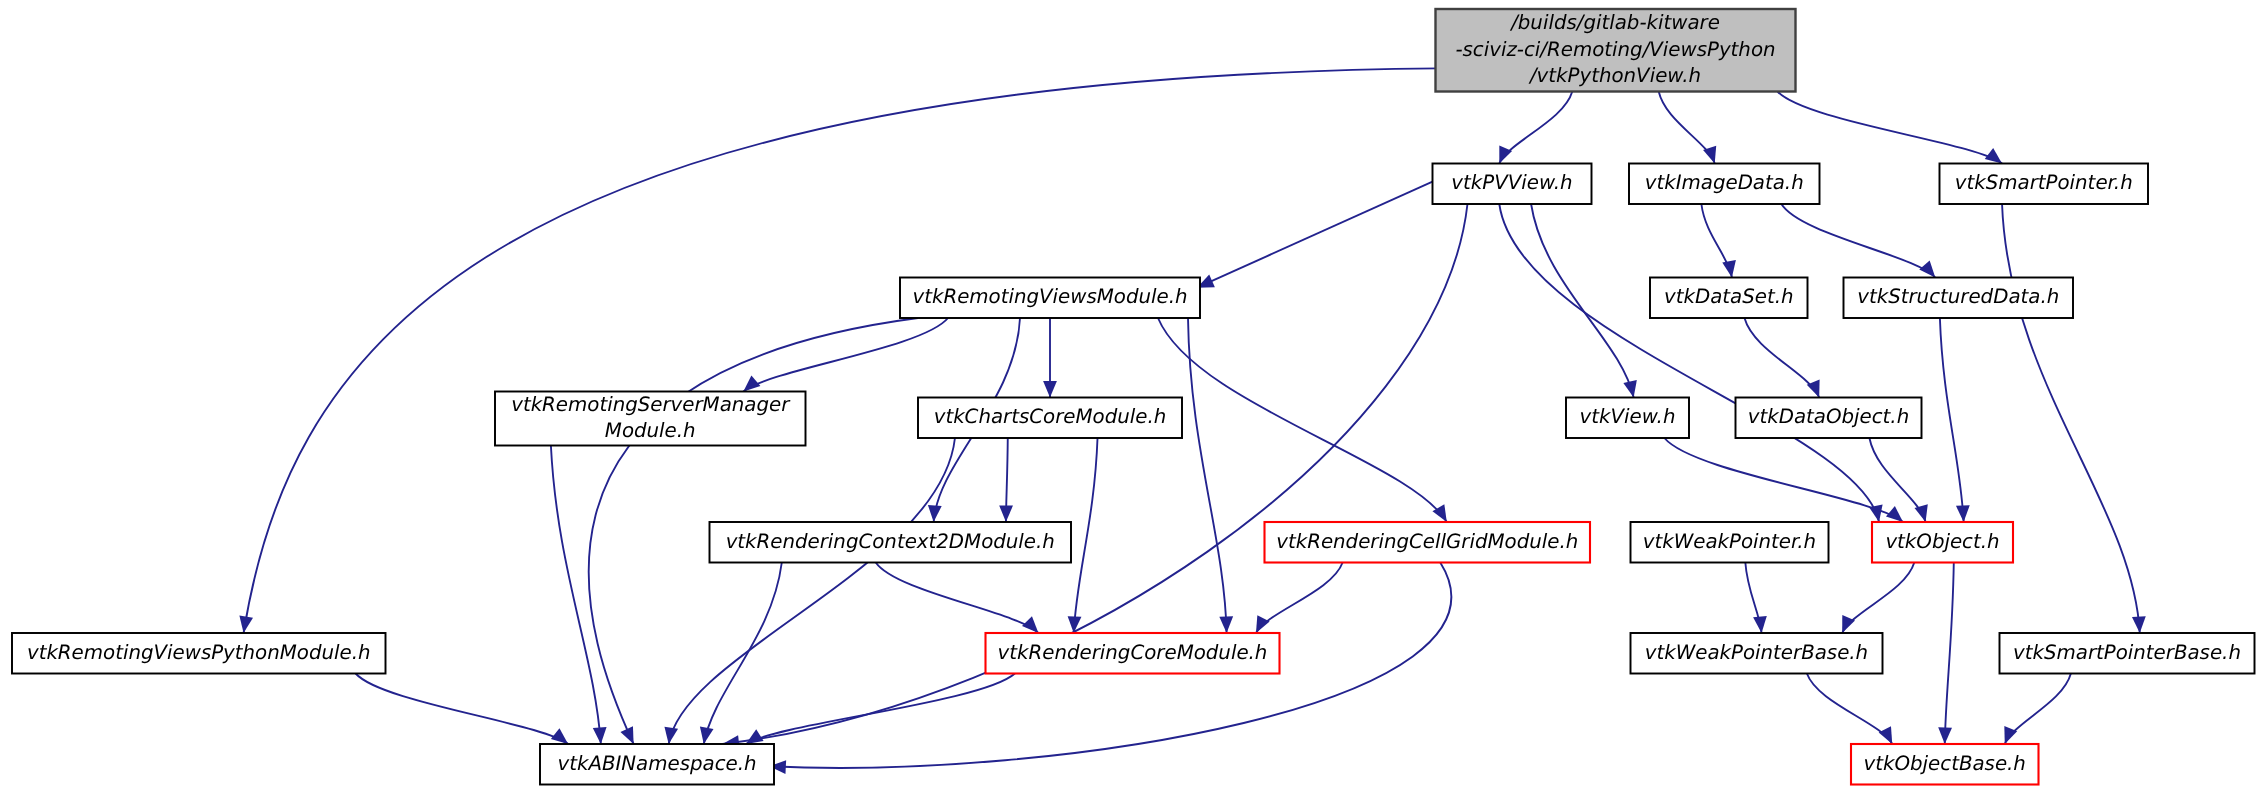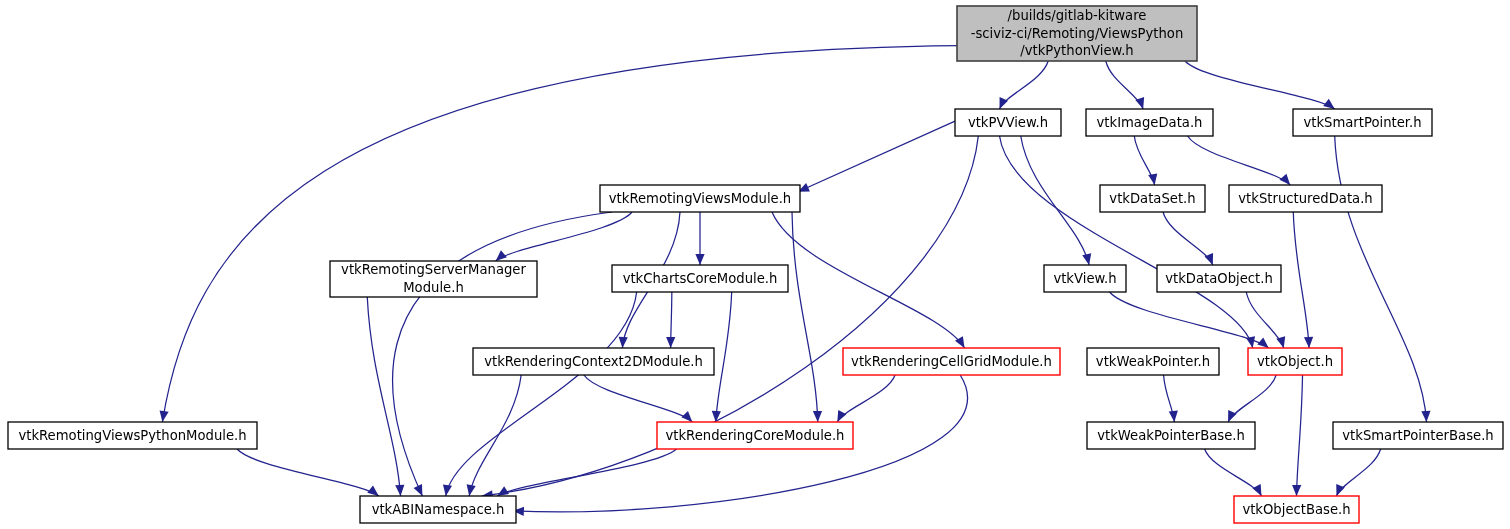--- a/index.html
+++ b/index.html
@@ -1,17 +1,17 @@
 <!DOCTYPE html>
 <html><head>
 <meta charset="utf-8">
 <style>
   html,body{margin:0;padding:0;background:#ffffff;}
   body{width:1510px;height:529px;overflow:hidden;font-family:"DejaVu Sans","Liberation Sans",sans-serif;}
-  #graph{position:relative;width:1510px;height:529px;}
+  #graph{position:relative;width:1510px;height:529px;font-style:italic;}
   svg{display:block;}
   .nodebox{fill:#ffffff;stroke:#000000;stroke-width:1.3;}
   .nodebox.root{fill:#bfbfbf;stroke:#404040;stroke-width:1.6;}
   .nodebox.redborder{stroke:#ff0000;stroke-width:1.4;}
   .nodelabel{font-family:"DejaVu Sans","Liberation Sans",sans-serif;font-size:13.2px;fill:#000000;text-anchor:middle;dominant-baseline:middle;}
   .edge{fill:none;stroke:#23238e;stroke-width:1.25;}
   .arrowfill{fill:#23238e;stroke:none;}
 </style>
 </head>
 <body>

